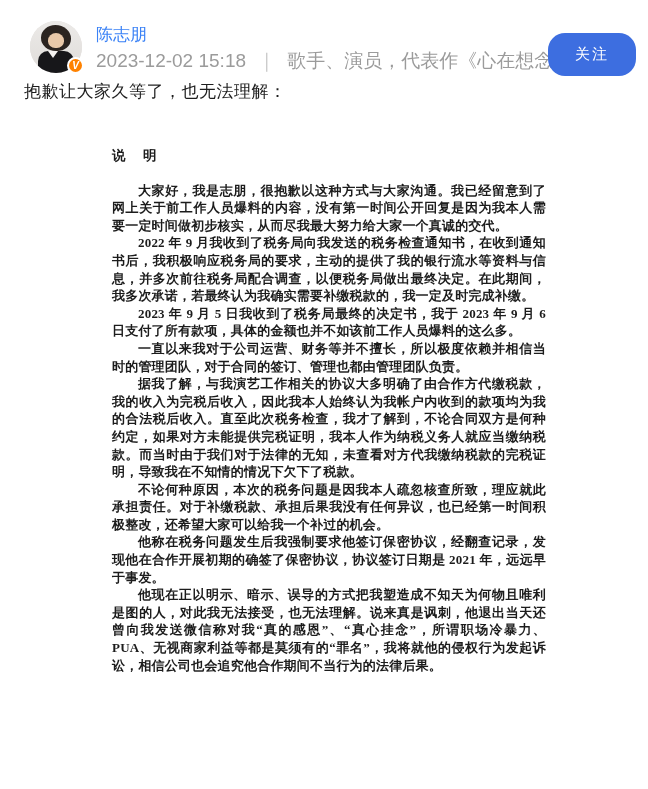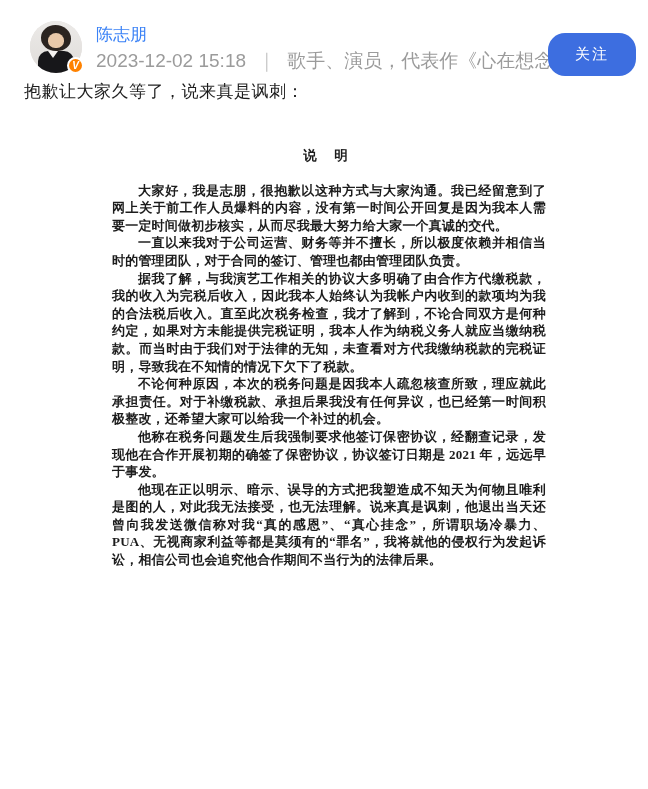--- a/index.html
+++ b/index.html
@@ -76,21 +76,21 @@
 
   
   .statement {
     position: absolute; left: 112px; top: 147px; width: 434px;
     font-family: "Liberation Serif", "DejaVu Serif", serif;
     font-weight: 700; color: #1c1c1c;
     font-size: 13px; line-height: 17.6px;
     cursor: pointer;
   }
   .stmt-title {
-    text-align: center; font-size: 13.5px; font-weight: 700;
+    text-align: left; font-size: 13.5px; font-weight: 700;
     letter-spacing: 7px; margin-bottom: 17px;
   }
   .statement p {
     text-indent: 2em; text-align: justify;
     letter-spacing: 0.2px;
   }
   .group { margin-top: 0; }
   .group:first-of-type { margin-top: 0; }
 </style>
 </head>
@@ -112,29 +112,33 @@
 
   <div class="meta-line">
     <span>2023-12-02 15:18</span>
     <span class="sep">｜</span>
     <span>歌手、演员，代表作《心在想念》</span>
   </div>
 
   <button class="follow-btn" style="background: rgb(61, 110, 224);">关注</button>
 </div>
 
-<div class="post-text">抱歉让大家久等了，说来真是讽刺：</div>
+<div class="post-text">抱歉让大家久等了，也无法理解：</div>
 
 <div class="statement">
   <div class="stmt-title">说 明</div>
 
   <div class="group">
     <p>大家好，我是志朋，很抱歉以这种方式与大家沟通。我已经留意到了网上关于前工作人员爆料的内容，没有第一时间公开回复是因为我本人需要一定时间做初步核实，从而尽我最大努力给大家一个真诚的交代。</p>
   </div>
 
+  <div class="group">
+    <p>2022 年 9 月我收到了税务局向我发送的税务检查通知书，在收到通知书后，我积极响应税务局的要求，主动的提供了我的银行流水等资料与信息，并多次前往税务局配合调查，以便税务局做出最终决定。在此期间，我多次承诺，若最终认为我确实需要补缴税款的，我一定及时完成补缴。</p>
+    <p>2023 年 9 月 5 日我收到了税务局最终的决定书，我于 2023 年 9 月 6 日支付了所有款项，具体的金额也并不如该前工作人员爆料的这么多。</p>
+  </div>
 
   <div class="group">
     <p>一直以来我对于公司运营、财务等并不擅长，所以极度依赖并相信当时的管理团队，对于合同的签订、管理也都由管理团队负责。</p>
     <p>据我了解，与我演艺工作相关的协议大多明确了由合作方代缴税款，我的收入为完税后收入，因此我本人始终认为我帐户内收到的款项均为我的合法税后收入。直至此次税务检查，我才了解到，不论合同双方是何种约定，如果对方未能提供完税证明，我本人作为纳税义务人就应当缴纳税款。而当时由于我们对于法律的无知，未查看对方代我缴纳税款的完税证明，导致我在不知情的情况下欠下了税款。</p>
   </div>
 
   <div class="group">
     <p>不论何种原因，本次的税务问题是因我本人疏忽核查所致，理应就此承担责任。对于补缴税款、承担后果我没有任何异议，也已经第一时间积极整改，还希望大家可以给我一个补过的机会。</p>
   </div>
 

